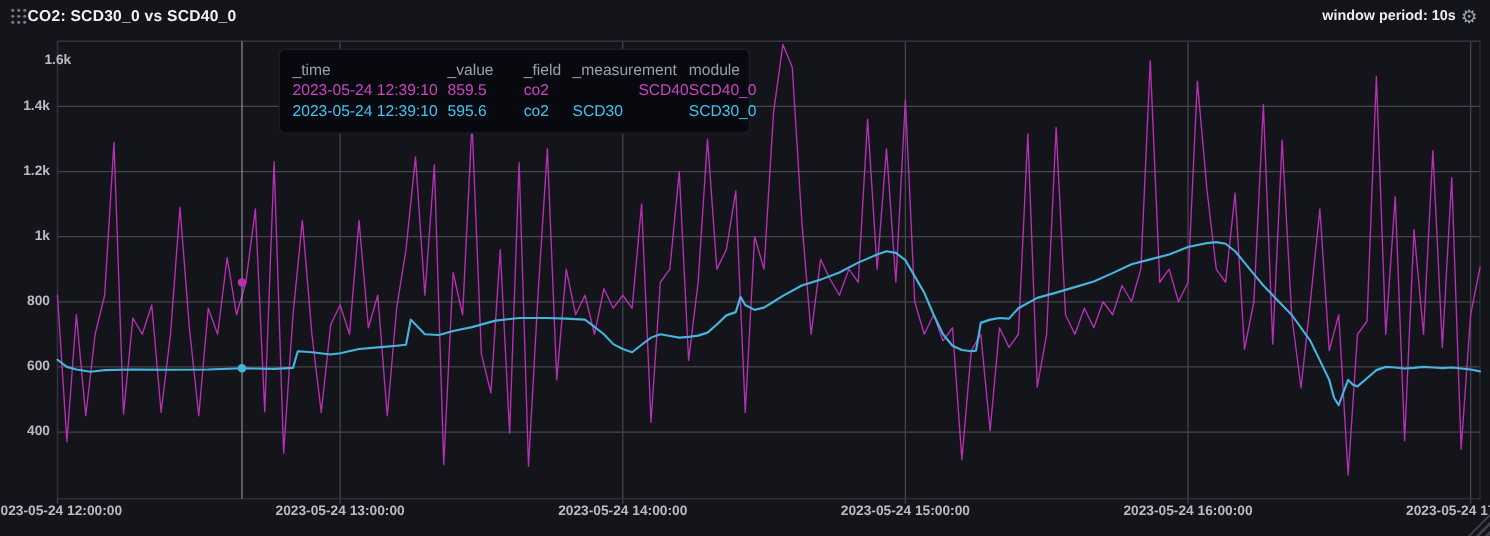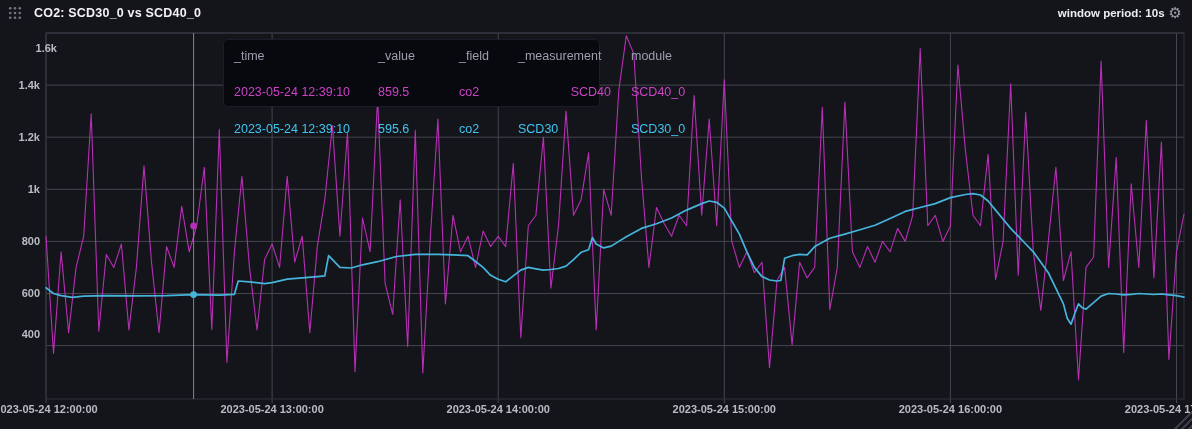--- a/index.html
+++ b/index.html
@@ -4,21 +4,21 @@
 <style>
   html,body{margin:0;padding:0;background:#0d0d13;}
   .panel{
     position:relative;width:1192px;height:429px;overflow:hidden;
     background:#14141b;font-family:"Liberation Sans",sans-serif;
     -webkit-font-smoothing:antialiased;
   }
   
   .header{position:absolute;top:0;left:0;right:0;height:26px;display:flex;align-items:center;z-index:5;}
   .drag-handle{margin-left:8px;width:14px;height:14px;cursor:grab;opacity:.75;}
-  .title{margin-left:12px;font-size:12.5px;font-weight:bold;color:#f2f2f5;letter-spacing:.2px;}
+  .title{font-size:12.5px;font-weight:bold;color:#f2f2f5;letter-spacing:.2px;}
   .hdr-spacer{flex:1;}
   .win-period{font-size:11.5px;font-weight:bold;color:#eceff2;margin-right:4px;}
   .gear{font-family:"DejaVu Sans",sans-serif;font-size:15px;color:#9aa0ab;margin-right:10px;cursor:pointer;line-height:1;}
   
   .chart{position:absolute;inset:0;z-index:1;}
   .chart svg{position:absolute;left:0;top:0;}
   .y-tick{position:absolute;left:0;width:40px;text-align:right;font-size:11px;font-weight:bold;color:#b9bcc3;line-height:13px;}
   .x-tick{position:absolute;top:403px;transform:translateX(-50%);white-space:nowrap;font-size:11px;font-weight:bold;color:#b9bcc3;}
   
   .tooltip{
@@ -85,36 +85,36 @@
         <line x1="950.4" y1="399" x2="950.4" y2="403" stroke="#45454f" stroke-width="1"></line>
         <line x1="1176.5" y1="33" x2="1176.5" y2="399" stroke="#45454f" stroke-width="1"></line>
         <line x1="1176.5" y1="399" x2="1176.5" y2="403" stroke="#45454f" stroke-width="1"></line>
         <rect x="46" y="33" width="1138" height="366" fill="none" stroke="#30303c" stroke-width="1"></rect>
         <polyline fill="none" stroke="#b72fb4" stroke-width="1.1" stroke-linejoin="round" stroke-linecap="round" points="46.0,236.2 53.5,353.4 61.1,251.8 68.6,332.6 76.1,267.4 83.7,236.2 91.2,113.8 98.8,331.3 106.3,254.4 113.8,267.4 121.4,244.0 128.9,330.0 136.4,267.4 144.0,165.9 151.5,262.2 159.0,332.6 166.6,246.6 174.1,267.4 181.7,206.2 189.2,251.8 196.7,225.8 204.3,167.2 211.8,329.4 219.3,129.4 226.9,362.5 234.4,251.8 241.9,176.3 249.5,267.4 257.0,330.0 264.6,259.6 272.1,244.0 279.6,267.4 287.2,176.3 294.7,262.2 302.2,236.2 309.8,332.6 317.3,246.6 324.8,199.7 332.4,125.5 339.9,236.2 347.5,132.0 355.0,371.6 362.5,218.0 370.1,251.8 377.6,98.1 385.1,283.1 392.7,314.3 400.2,199.7 407.7,346.6 415.3,130.2 422.8,373.0 430.4,236.2 437.9,119.0 445.4,303.9 453.0,215.3 460.5,251.8 468.0,236.2 475.6,267.4 483.1,231.0 490.6,246.6 498.2,236.2 505.7,246.6 513.3,163.2 520.8,337.8 528.3,225.8 535.9,215.3 543.4,137.2 550.9,288.3 558.5,225.8 566.0,111.1 573.5,215.3 581.1,199.7 588.6,152.8 596.2,330.0 603.7,189.3 611.2,215.3 618.8,90.3 626.3,35.6 633.8,53.8 641.4,176.3 648.9,267.4 656.5,207.5 664.0,223.2 671.5,236.2 679.1,215.3 686.6,225.8 694.1,95.5 701.7,215.3 709.2,119.0 716.7,225.8 724.3,79.9 731.8,241.4 739.4,267.4 746.9,251.8 754.4,272.7 762.0,262.2 769.5,367.7 777.0,280.5 784.6,267.4 792.1,344.6 799.6,262.2 807.2,277.9 814.7,267.4 822.3,107.2 829.8,309.6 837.3,267.4 844.9,102.0 852.4,251.8 859.9,267.4 867.5,246.6 875.0,262.2 882.5,241.4 890.1,251.8 897.6,228.4 905.2,241.4 912.7,215.3 920.2,48.6 927.8,225.8 935.3,215.3 942.8,241.4 950.4,225.8 957.9,65.0 965.4,150.2 973.0,215.3 980.5,225.8 988.1,154.4 995.6,279.4 1003.1,241.4 1010.7,83.8 1018.2,275.3 1025.7,112.2 1033.3,251.8 1040.8,310.4 1048.3,241.4 1055.9,167.2 1063.4,280.5 1071.0,251.8 1078.5,380.0 1086.0,267.4 1093.6,257.0 1101.1,61.1 1108.6,267.4 1116.2,157.3 1123.7,352.6 1131.2,183.8 1138.8,267.4 1146.3,120.5 1153.9,277.9 1161.4,142.1 1168.9,359.4 1176.5,251.8 1184.0,214.0"></polyline>
         <line x1="193.6" y1="33" x2="193.6" y2="399" stroke="#9a9aa3" stroke-width="1" opacity="0.85"></line>
         <polyline fill="none" stroke="#45b5dc" stroke-width="1.7" stroke-linejoin="round" stroke-linecap="round" points="46.0,287.8 53.5,293.5 61.1,295.6 72.4,297.4 83.7,296.1 106.3,295.6 136.4,295.8 166.6,295.6 193.7,294.6 219.3,295.1 234.4,294.3 238.2,281.0 249.5,281.8 264.6,283.6 272.1,282.6 287.2,279.2 302.2,277.9 317.3,276.6 324.8,275.8 328.6,255.7 339.9,267.4 351.2,268.0 362.5,264.8 377.6,261.7 396.4,256.5 415.3,254.4 437.9,254.4 453.0,254.9 468.0,255.7 475.6,261.5 483.1,267.4 490.6,275.3 498.2,279.2 505.7,281.8 513.3,275.8 520.8,270.1 528.3,267.4 535.9,268.8 543.4,270.1 550.9,269.5 558.5,268.5 566.0,266.1 573.5,259.6 581.1,252.3 588.6,249.7 592.4,237.5 596.2,244.0 603.7,247.9 611.2,246.1 618.8,241.4 626.3,236.7 641.4,228.4 656.5,223.7 671.5,218.0 686.6,210.1 701.7,203.6 709.2,201.0 716.7,202.3 724.3,208.1 731.8,221.1 739.4,234.1 746.9,251.8 754.4,267.4 762.0,276.6 769.5,280.0 777.0,281.0 780.8,280.5 784.6,258.3 792.1,255.7 799.6,254.4 807.2,254.9 814.7,246.6 829.8,238.3 844.9,234.1 859.9,229.7 875.0,225.2 890.1,218.5 905.2,211.4 920.2,207.5 935.3,203.6 950.4,197.6 965.4,194.5 973.0,193.7 980.5,195.0 988.1,201.0 995.6,210.1 1003.1,219.3 1010.7,228.4 1018.2,236.2 1025.7,244.0 1033.3,251.8 1040.8,262.2 1048.3,272.7 1055.9,288.3 1063.4,303.9 1067.2,318.2 1071.0,324.2 1074.7,313.8 1078.5,303.9 1082.3,307.8 1086.0,309.1 1093.6,302.6 1101.1,296.1 1108.6,293.5 1116.2,294.0 1123.7,294.8 1131.2,294.3 1138.8,293.5 1146.3,294.0 1153.9,294.5 1161.4,294.0 1168.9,294.8 1176.5,295.6 1184.0,297.1"></polyline>
         <circle cx="193.6" cy="225.9" r="3.4" fill="#b72fb4"></circle>
         <circle cx="193.6" cy="294.6" r="3.4" fill="#45b5dc"></circle>
       </svg>
-      <div class="y-tick" style="top: 328px;">400</div>
+      <div class="y-tick" style="top: 339px;">400</div>
       <div class="y-tick" style="top: 287px;">600</div>
       <div class="y-tick" style="top: 234.9px;">800</div>
       <div class="y-tick" style="top: 182.8px;">1k</div>
       <div class="y-tick" style="top: 130.7px;">1.2k</div>
       <div class="y-tick" style="top: 78.6px;">1.4k</div>
       <div class="y-tick" style="top: 42px; margin-left: 17px;">1.6k</div>
       <div class="x-tick" style="left: 46px;">2023-05-24 12:00:00</div>
       <div class="x-tick" style="left: 272.1px;">2023-05-24 13:00:00</div>
       <div class="x-tick" style="left: 498.2px;">2023-05-24 14:00:00</div>
       <div class="x-tick" style="left: 724.3px;">2023-05-24 15:00:00</div>
       <div class="x-tick" style="left: 950.4px;">2023-05-24 16:00:00</div>
       <div class="x-tick" style="left: 1176.5px;">2023-05-24 17:00:00</div>
     </div>
 
-  <div class="tooltip" style="background: rgb(8, 8, 15); gap: 20px;">
+  <div class="tooltip" style="background: rgb(8, 8, 15);">
     <div class="tt-head">_time</div>
     <div class="tt-head col-value">_value</div>
     <div class="tt-head">_field</div>
     <div class="tt-head">_measurement</div>
     <div class="tt-head">module</div>
 
     <div class="tt-val tt-r0" style="color: rgb(203, 68, 196);">2023-05-24 12:39:10</div>
     <div class="tt-val tt-r0 col-value" style="color: rgb(203, 68, 196);">859.5</div>
     <div class="tt-val tt-r0" style="color: rgb(203, 68, 196);">co2</div>
     <div class="tt-val tt-r0" style="color: rgb(203, 68, 196); text-align: right;">SCD40</div>

